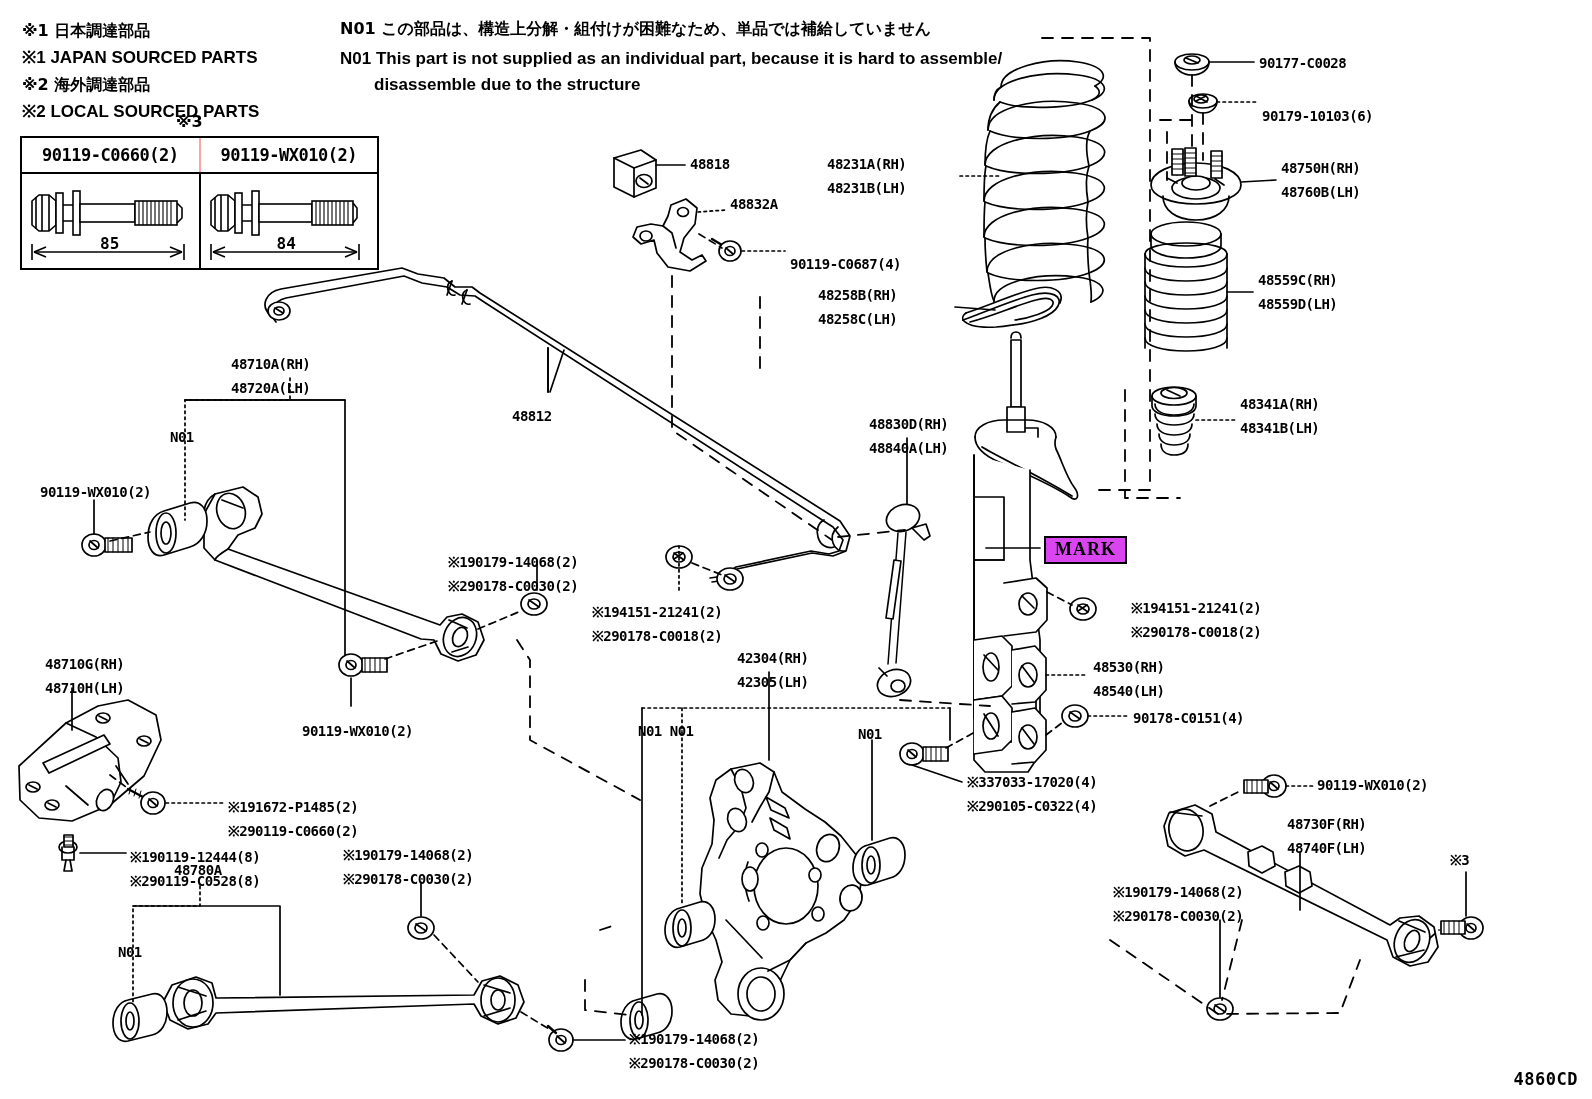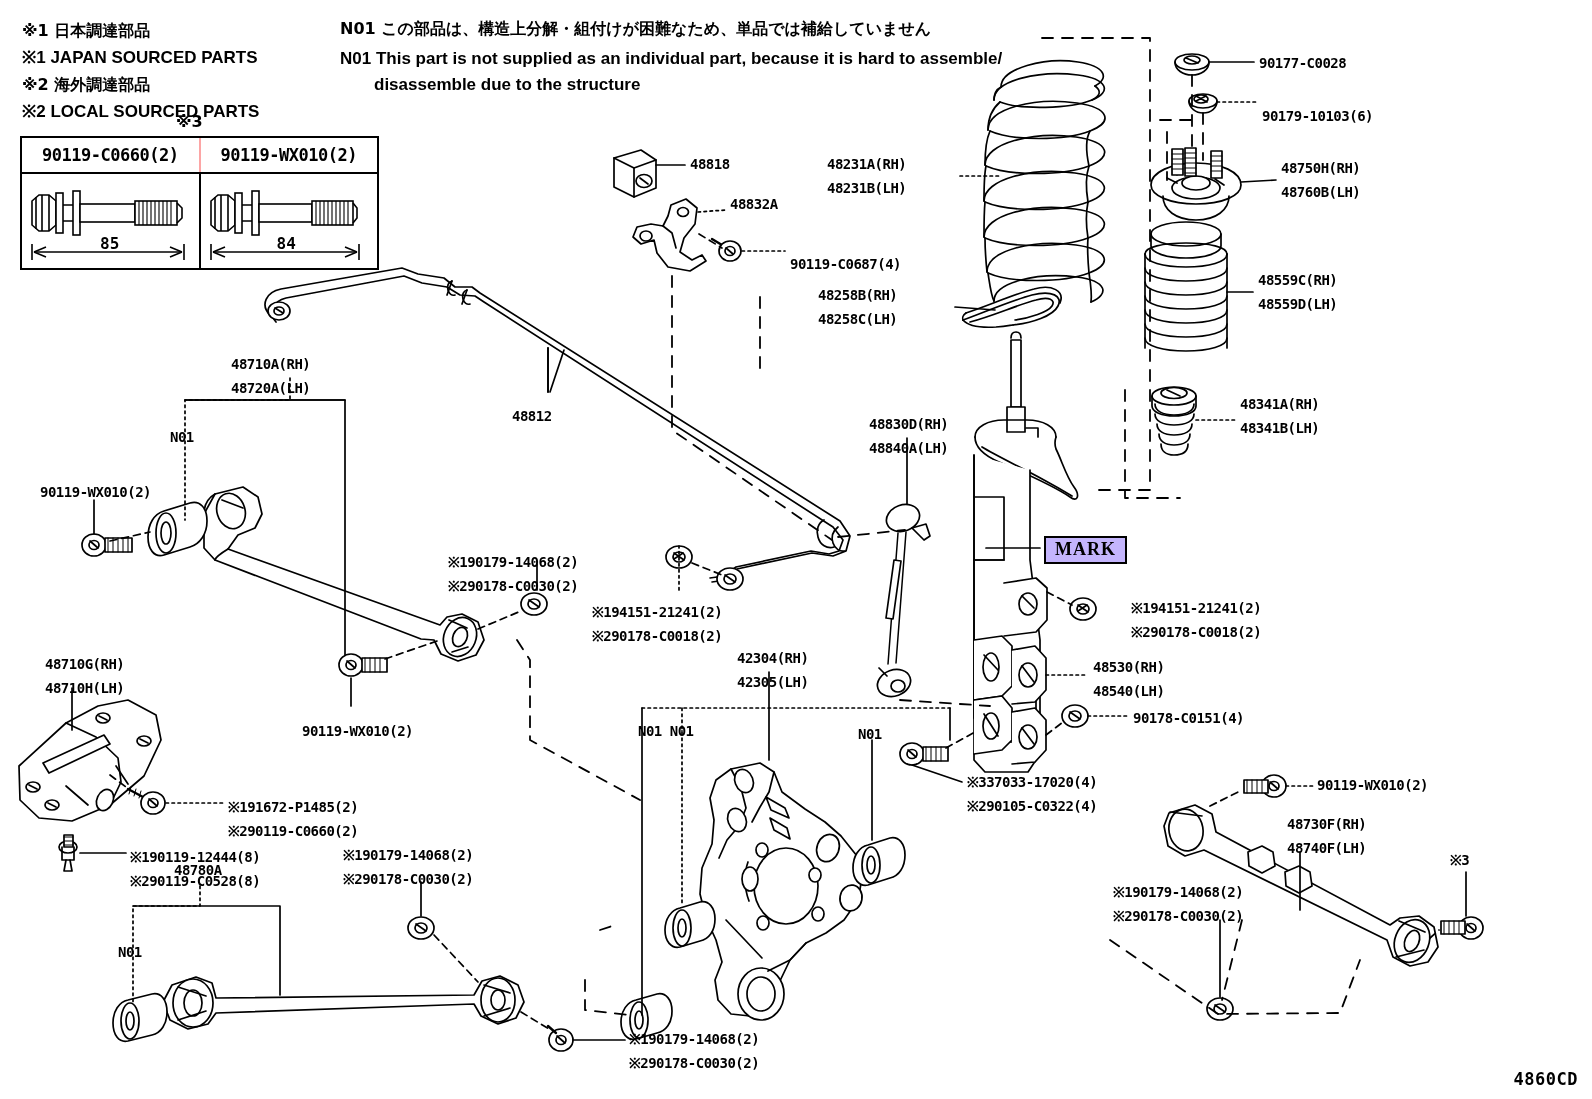--- a/index.html
+++ b/index.html
@@ -4,21 +4,21 @@
 <style>
   html,body{margin:0;padding:0;background:#ffffff;}
   #page{position:relative;width:1592px;height:1099px;background:#fff;overflow:hidden;
         font-family:"Liberation Sans",sans-serif;color:#000;}
   .lbl{position:absolute;white-space:pre;font-family:"DejaVu Sans Mono","Liberation Mono",monospace;
        font-weight:bold;font-size:14px;letter-spacing:-0.5px;line-height:24px;}
   .note{position:absolute;white-space:pre;font-family:"Liberation Sans",sans-serif;
         font-weight:bold;font-size:17px;line-height:26px;}
   .note.jp{font-family:"DejaVu Sans","Liberation Sans",sans-serif;font-size:16px;}
   svg{position:absolute;left:0;top:0;}
-  .markbox{position:absolute;border:2px solid #000;padding:1px 9px 2px 9px;background:#c4b5fd;
+  .markbox{position:absolute;border:2px solid #000;padding:1px 9px 2px 9px;background:#d946ef;
            font-family:"Liberation Serif",serif;font-weight:bold;font-size:18px;letter-spacing:1px;}
   
   #bolttable{position:absolute;left:20px;top:136px;width:355px;height:130px;border:2px solid #000;background:#fff;}
   #bolttable .hdrow{display:flex;height:34px;border-bottom:2px solid #000;}
   #bolttable .hdcell{flex:1;display:flex;align-items:center;justify-content:center;
         font-family:"DejaVu Sans Mono","Liberation Mono",monospace;font-weight:bold;font-size:17px;letter-spacing:-0.5px;}
   #bolttable .hdcell.first{border-right:2px solid #fca5a5;}
   #bolttable .bodyrow{display:flex;height:94px;}
   #bolttable .bcell{flex:1;position:relative;text-align:right;}
   #bolttable .bcell.first{border-right:2px solid #000;}

